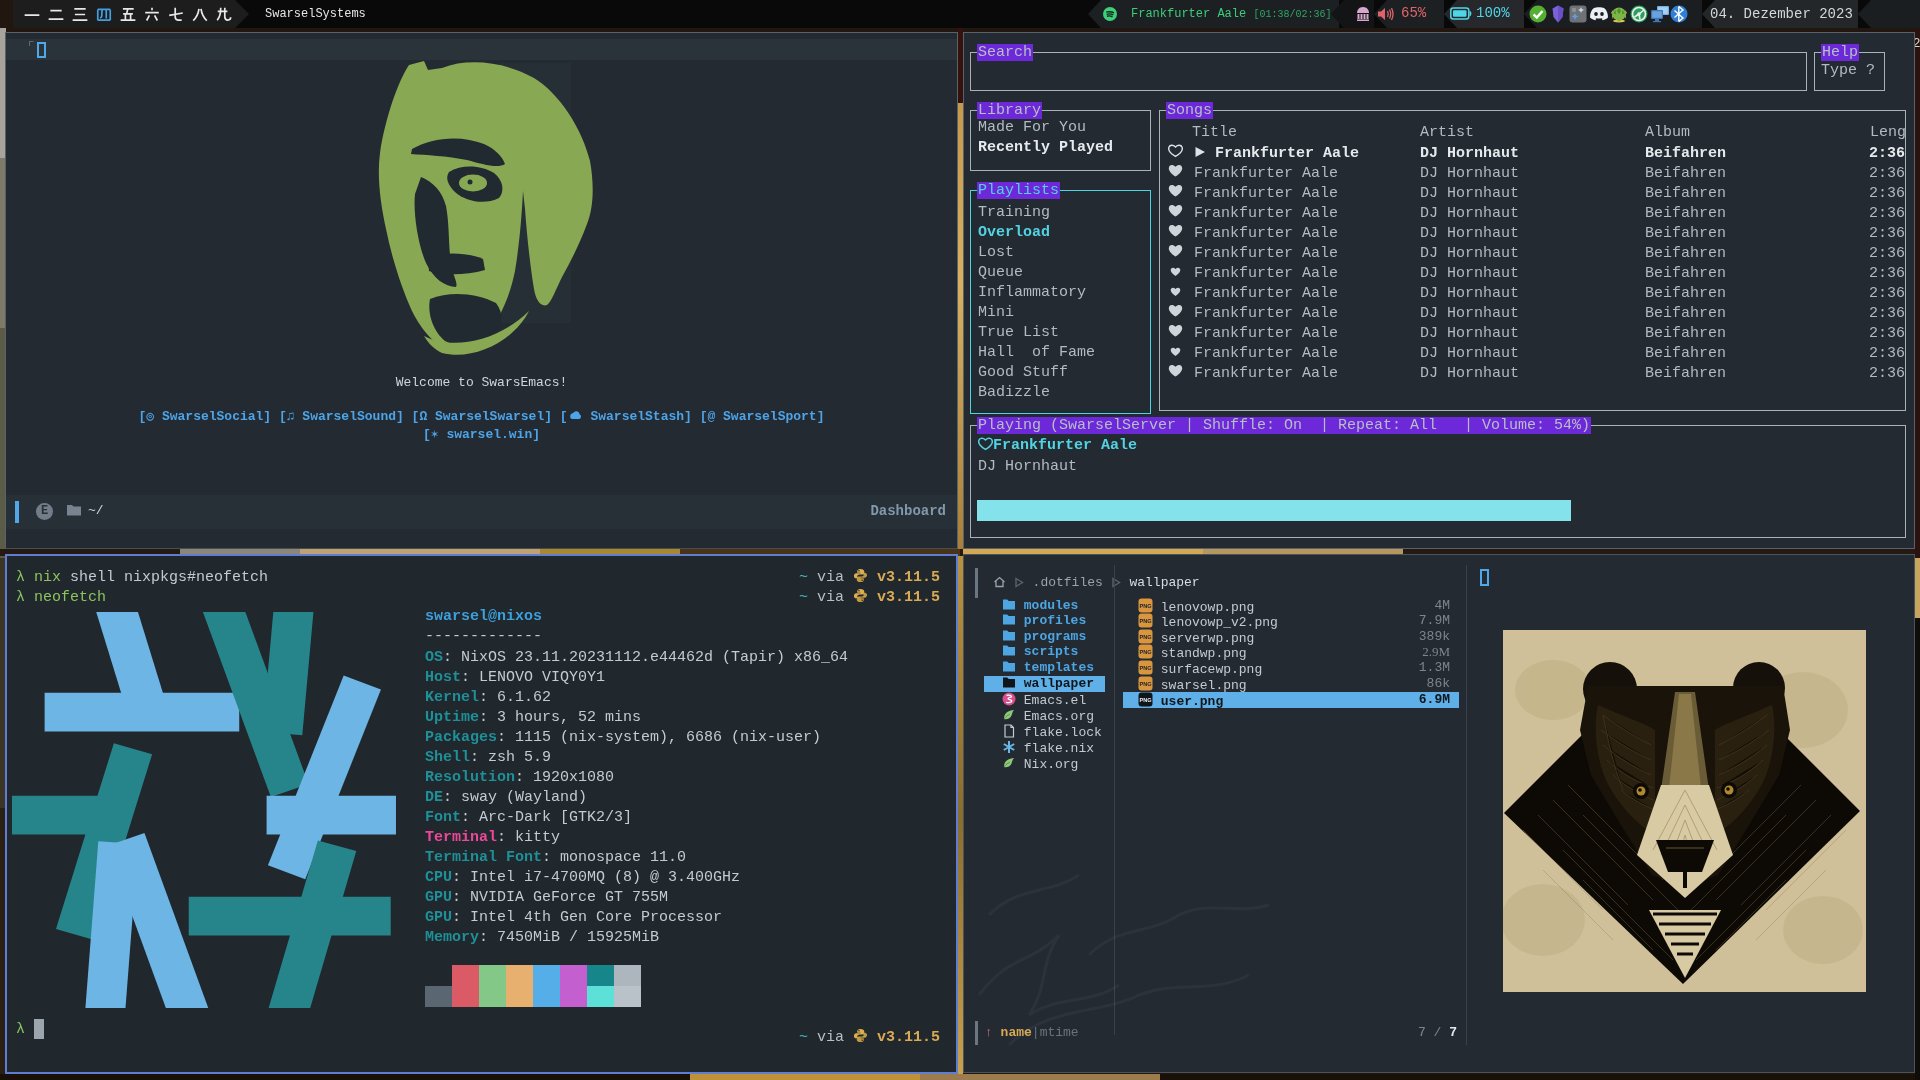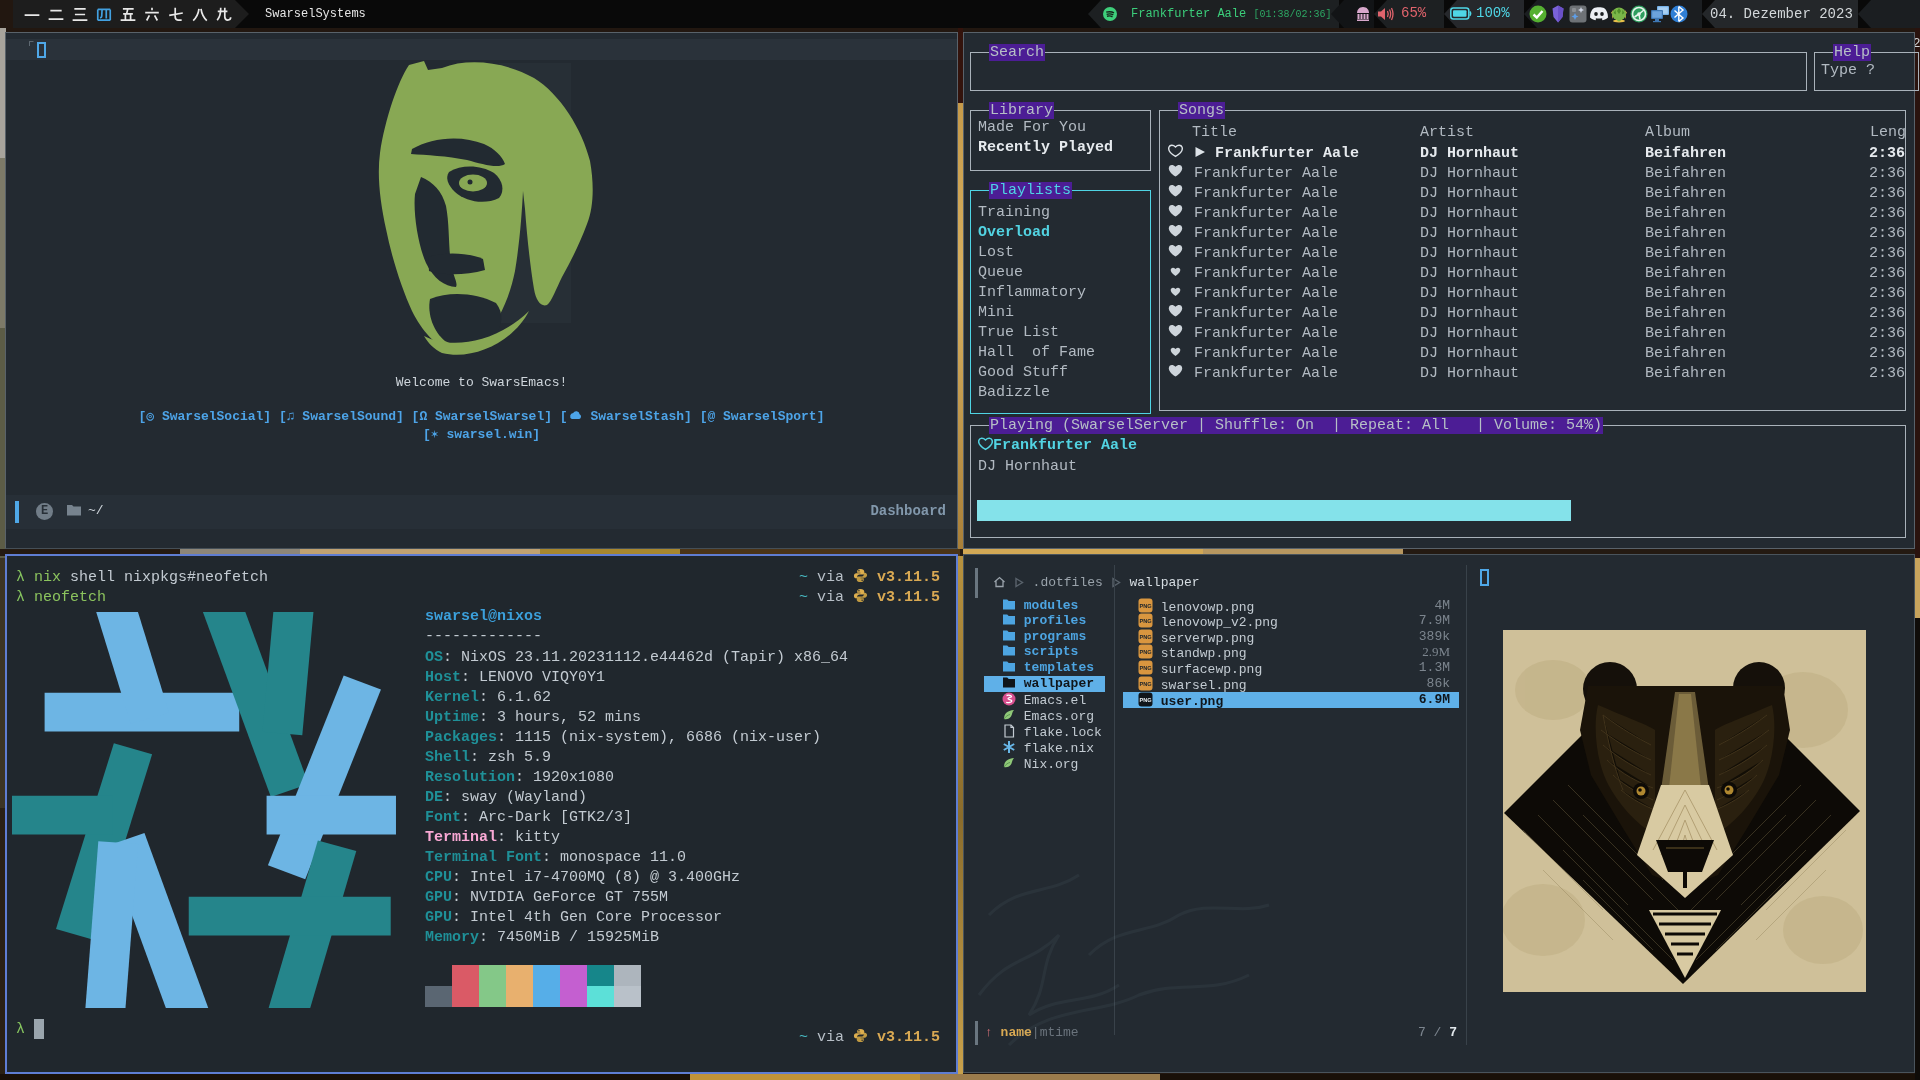--- a/index.html
+++ b/index.html
@@ -17,21 +17,21 @@
 #barTitle{position:absolute;left:252px;top:7px;color:#e6e6e6;font-size:12px;}
 .seg{position:absolute;top:0;height:28px;}
 
 .win{position:absolute;background:#232a31;}
 #w1{left:5px;top:32px;width:953px;height:517px;border:1px solid #59626a;border-bottom-color:#454f57;}
 #w2{left:963px;top:32px;width:952px;height:517px;border:1px solid #59626a;}
 #w3{left:5px;top:554px;width:953px;height:520px;border:2px solid #5f7dd2;background:#20272d;}
 #w4{left:963px;top:554px;width:952px;height:519px;border:1px solid #4a545c;}
 
 .tbox{position:absolute;border:1px solid #a9b2ba;}
-.tlabel{position:absolute;top:-9px;left:6px;background:#4c1d95;padding:0 1px;font-size:15px;line-height:17px;color:#b6bfc6;margin-left:12px;}
+.tlabel{position:absolute;top:-9px;left:6px;background:#6d28d9;padding:0 1px;font-size:15px;line-height:17px;color:#b6bfc6;}
 .mrow{position:absolute;font-size:15px;line-height:20px;white-space:pre;color:#b2bac2;}
 .bold{font-weight:bold;}
 .white{color:#e6eaee;}
 .cyan{color:#52d3e2;}
 
 .krow{position:absolute;font-size:15px;line-height:20px;white-space:pre;color:#c3cbd2;}
 
 .yrow{position:absolute;font-size:13px;line-height:16px;white-space:pre;color:#4da5e2;}
 .ico{display:inline-block;vertical-align:-2px;}
 </style>
@@ -249,21 +249,21 @@
   <div class="abs" style="left:82px;top:470px;color:#cdd4da;font-size:13px;">~/</div>
   <div class="abs" style="right:11px;top:470px;color:#8298ac;font-size:14px;font-weight:bold;">Dashboard</div>
 </div>
 
 <div class="win" id="w2">
 
   <div class="tbox" style="left:6px;top:19px;width:837px;height:39px;">
     <div class="tlabel">Search</div>
   </div>
 
-  <div class="tbox" style="left:850px;top:19px;width:105px;height:39px;">
+  <div class="tbox" style="left:850px;top:19px;width:71px;height:39px;">
     <div class="tlabel">Help</div>
     <div class="mrow" style="left:6px;top:8px;">Type ?</div>
   </div>
 
   <div class="tbox" style="left:6px;top:157px;width:181px;height:224px;border-color:#4fd4e4;">
     <div class="tlabel" style="color:#4fd4e4;">Playlists</div>
     <div class="mrow" style="left:7px;top:12px;">Training</div>
     <div class="mrow cyan bold" style="left:7px;top:32px;">Overload</div>
     <div class="mrow" style="left:7px;top:52px;">Lost</div>
     <div class="mrow" style="left:7px;top:72px;">Queue</div>
@@ -404,21 +404,21 @@
   <div class="krow" style="left:418px;top:71px;">-------------</div>
   <div class="krow" style="left:418px;top:92px;"><span style="color:#1f9098;font-weight:bold">OS</span>: NixOS 23.11.20231112.e44462d (Tapir) x86_64</div>
   <div class="krow" style="left:418px;top:112px;"><span style="color:#1f9098;font-weight:bold">Host</span>: LENOVO VIQY0Y1</div>
   <div class="krow" style="left:418px;top:132px;"><span style="color:#1f9098;font-weight:bold">Kernel</span>: 6.1.62</div>
   <div class="krow" style="left:418px;top:152px;"><span style="color:#1f9098;font-weight:bold">Uptime</span>: 3 hours, 52 mins</div>
   <div class="krow" style="left:418px;top:172px;"><span style="color:#1f9098;font-weight:bold">Packages</span>: 1115 (nix-system), 6686 (nix-user)</div>
   <div class="krow" style="left:418px;top:192px;"><span style="color:#1f9098;font-weight:bold">Shell</span>: zsh 5.9</div>
   <div class="krow" style="left:418px;top:212px;"><span style="color:#1f9098;font-weight:bold">Resolution</span>: 1920x1080</div>
   <div class="krow" style="left:418px;top:232px;"><span style="color:#1f9098;font-weight:bold">DE</span>: sway (Wayland)</div>
   <div class="krow" style="left:418px;top:252px;"><span style="color:#1f9098;font-weight:bold">Font</span>: Arc-Dark [GTK2/3]</div>
-  <div class="krow" style="left:418px;top:272px;"><span style="color:#f9a8d4;font-weight:bold">Terminal</span>: kitty</div>
+  <div class="krow" style="left:418px;top:272px;"><span style="color:#ec4899;font-weight:bold">Terminal</span>: kitty</div>
   <div class="krow" style="left:418px;top:292px;"><span style="color:#1f9098;font-weight:bold">Terminal Font</span>: monospace 11.0</div>
   <div class="krow" style="left:418px;top:312px;"><span style="color:#1f9098;font-weight:bold">CPU</span>: Intel i7-4700MQ (8) @ 3.400GHz</div>
   <div class="krow" style="left:418px;top:332px;"><span style="color:#1f9098;font-weight:bold">GPU</span>: NVIDIA GeForce GT 755M</div>
   <div class="krow" style="left:418px;top:352px;"><span style="color:#1f9098;font-weight:bold">GPU</span>: Intel 4th Gen Core Processor</div>
   <div class="krow" style="left:418px;top:372px;"><span style="color:#1f9098;font-weight:bold">Memory</span>: 7450MiB / 15925MiB</div>
   <div class="krow" style="left:9px;top:464px;"><span style="color:#86c45f">λ</span></div>
   <div class="abs" style="left:27px;top:463px;width:10px;height:20px;background:#9aa5ad;"></div>
   <div class="krow" style="right:16px;top:472px;"><span style="color:#49bcc4">~</span> <span style="color:#b6bec6">via</span> <svg width="15" height="15" viewBox="0 0 16 16" style="vertical-align:-2px">
           <path d="M8,1 C5.5,1 4.5,2 4.5,3.5 L4.5,5 L8,5 L8,5.7 L3.5,5.7 C2,5.7 1,7 1,8.5 C1,10 2,11 3.3,11 L4.5,11 L4.5,9.2 C4.5,7.8 5.8,7 7,7 L10.5,7 C11.6,7 12,6.2 12,5.2 L12,3.5 C12,2 10.5,1 8,1 Z" fill="#dcae4f"></path>
           <path d="M8,15 C10.5,15 11.5,14 11.5,12.5 L11.5,11 L8,11 L8,10.3 L12.5,10.3 C14,10.3 15,9 15,7.5 C15,6 14,5 12.7,5 L11.5,5 L11.5,6.8 C11.5,8.2 10.2,9 9,9 L5.5,9 C4.4,9 4,9.8 4,10.8 L4,12.5 C4,14 5.5,15 8,15 Z" fill="#c09a42"></path>

